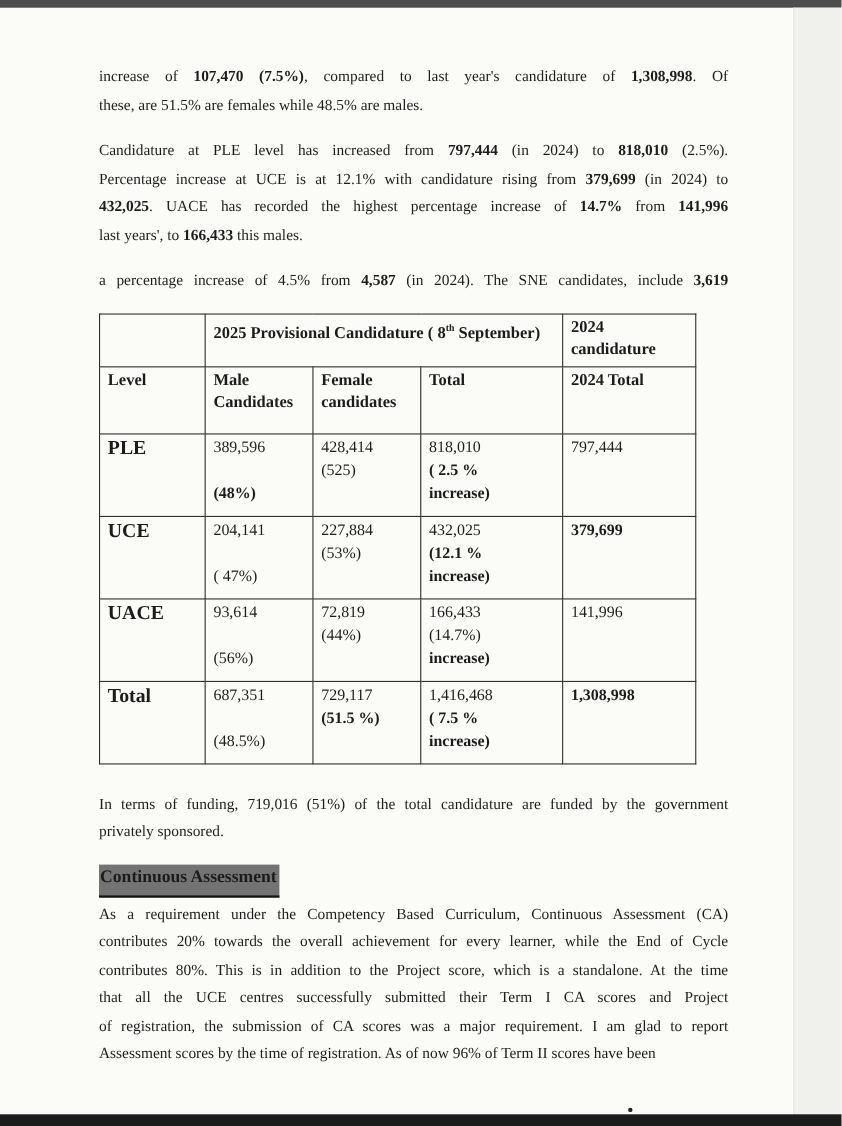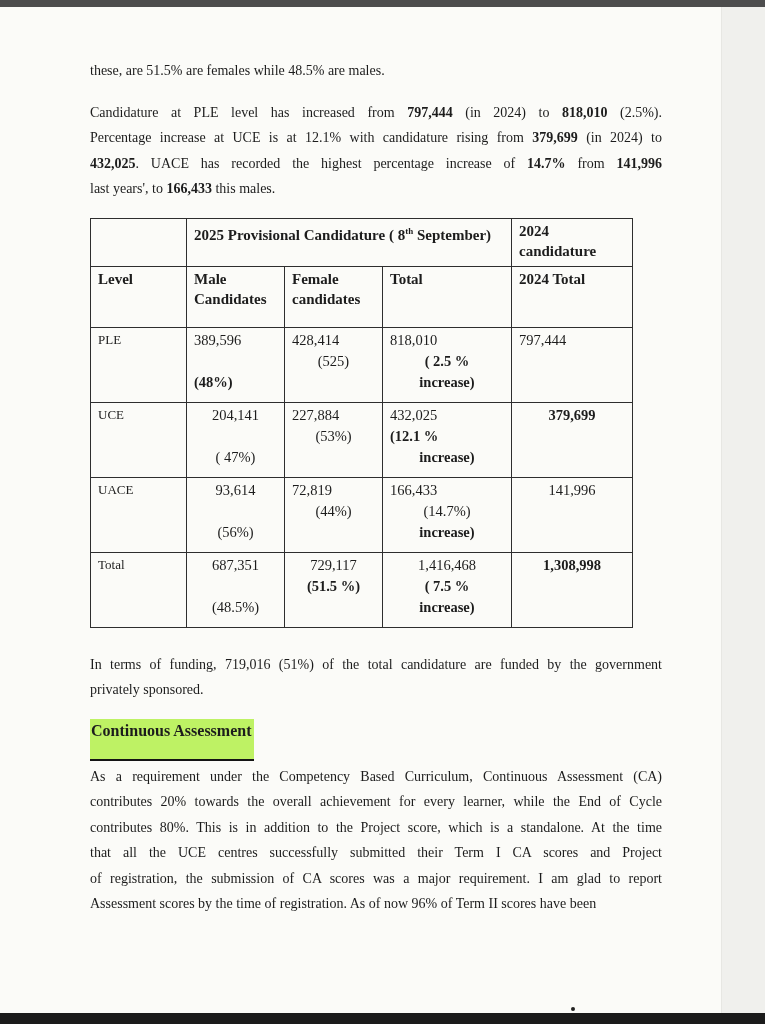--- a/index.html
+++ b/index.html
@@ -26,53 +26,55 @@
   .ctable{border-collapse:collapse;margin:4px 0 24px 0;table-layout:fixed;}
   .ctable th,.ctable td{
     border:1.6px solid #2e2e2e;
     padding:2px 7px 5px 7px;
     vertical-align:top;
     text-align:left;
     font-weight:normal;
   }
   .ctable th.h1,.ctable th.h2{font-weight:bold;font-size:15px;line-height:20px;}
   .ctable th.h2{padding-bottom:18px;}
-  .ctable th.lvl{font-weight:normal;font-size:13px;line-height:20px;}
+  .ctable th.lvl{font-weight:bold;font-size:18px;line-height:20px;}
   .cl{line-height:21px;font-size:14.5px;}
   .ac{text-align:left;}
-  .al{text-align:center;}
+  .al{text-align:left;}
   .ctable td{padding-bottom:9px;}
   
   .heading{margin:0 0 3px 0;line-height:24px;}
   .hl{
     display:inline-block;
     font-weight:bold;font-size:16px;
-    background:#bef264;
+    background:#737373;
     border-bottom:2.5px solid #141414;
-    padding:0 3px 16px 1px;
+    padding:0 3px 4px 1px;
   }
 </style>
 </head>
 <body>
 
 <div class="page">
   <div class="scan-edge-top"></div>
   <div class="scan-edge-right"></div>
 
   <div class="content">
     <div class="para">
+        <div class="pline"><span>increase of </span><span class="b">107,470 (7.5%)</span><span>, compared to last year's candidature of </span><span class="b">1,308,998</span><span>.  Of</span></div>
         <div class="pline last"><span>these, are 51.5% are females while 48.5% are males.</span></div>
       </div>
     <div class="para">
         <div class="pline"><span>Candidature at PLE level has increased from </span><span class="b">797,444</span><span> (in 2024) to </span><span class="b">818,010</span><span> (2.5%).</span></div>
         <div class="pline"><span>Percentage increase at UCE is at 12.1% with candidature rising from </span><span class="b">379,699</span><span> (in 2024) to</span></div>
         <div class="pline"><span class="b">432,025</span><span>.   UACE has recorded the highest percentage increase of </span><span class="b">14.7%</span><span> from </span><span class="b">141,996</span></div>
         <div class="pline last"><span>last years', to </span><span class="b">166,433</span><span> this males.</span></div>
       </div>
     <div class="para">
+        <div class="pline"><span>a percentage increase of 4.5% from </span><span class="b">4,587</span><span> (in 2024). The SNE candidates, include </span><span class="b">3,619</span></div>
       </div>
 
     <table class="ctable" id="ctable">
         <colgroup>
           <col style="width: 96px;">
           <col style="width: 98px;">
           <col style="width: 98px;">
           <col style="width: 129px;">
           <col style="width: 121px;">
         </colgroup>

